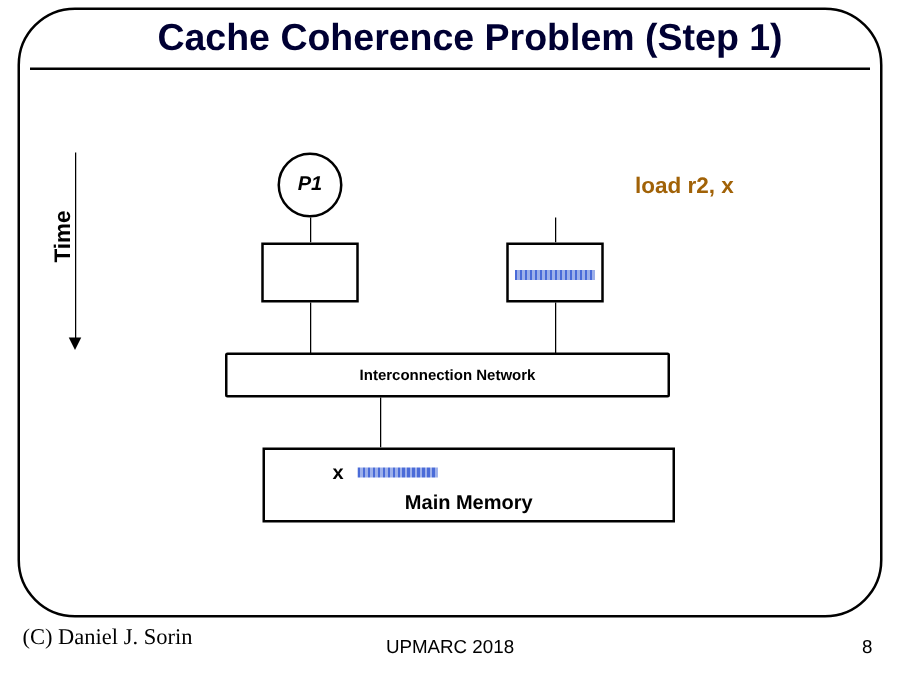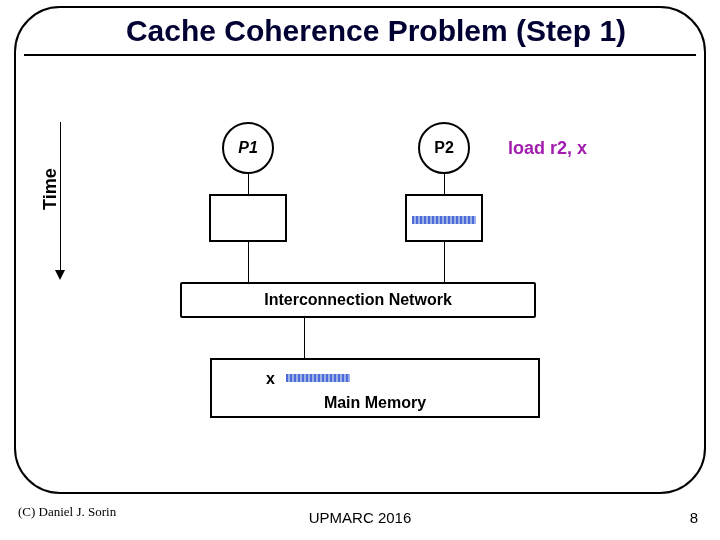--- a/index.html
+++ b/index.html
@@ -130,21 +130,21 @@
     position: absolute;
     left: 180px;
     top: 282px;
     width: 356px;
     height: 36px;
     border: 2px solid #000;
     border-radius: 2px;
     box-sizing: border-box;
     text-align: center;
     line-height: 32px;
-    font-size: 16px;
+    font-size: 12px;
     font-weight: bold;
     background: #fff;
   }
 
   
   .v-net { left: 304px; top: 318px; height: 40px; }
 
   
   .memory {
     position: absolute;
@@ -182,29 +182,29 @@
     margin-top: 32px;
   }
 
   
   .load-text {
     position: absolute;
     left: 508px;
     top: 138px;
     font-size: 18px;
     font-weight: bold;
-    color: #a21caf;
+    color: #a16207;
   }
 
   
   .copyright {
     position: absolute;
     left: 18px;
     bottom: 20px;
-    font-size: 13px;
+    font-size: 18px;
     font-family: "Times New Roman", serif;
   }
   .conference {
     position: absolute;
     left: 0;
     bottom: 14px;
     width: 720px;
     text-align: center;
     font-size: 15px;
   }
@@ -223,21 +223,20 @@
   <div class="outer-frame"></div>
 
   <div class="title">Cache Coherence Problem (Step 1)</div>
   <div class="title-rule"></div>
 
   <div class="time-label">Time</div>
   <div class="time-line"></div>
   <div class="time-arrow"></div>
 
   <div class="proc p1">P1</div>
-  <div class="proc p2">P2</div>
 
   <div class="load-text">load r2, x</div>
 
   <div class="vline v-p1"></div>
   <div class="vline v-p2"></div>
 
   <div class="cache c1"></div>
   <div class="cache c2">
     <div class="anneal"></div>
   </div>
@@ -249,16 +248,16 @@
 
   <div class="vline v-net"></div>
 
   <div class="memory">
     <div class="mem-x">x</div>
     <div class="mem-anneal"></div>
     <div class="mem-label">Main Memory</div>
   </div>
 
   <div class="copyright">(C) Daniel J. Sorin</div>
-  <div class="conference">UPMARC 2016</div>
+  <div class="conference">UPMARC 2018</div>
   <div class="pagenum">8</div>
 
 </div>
 
 </body></html>

